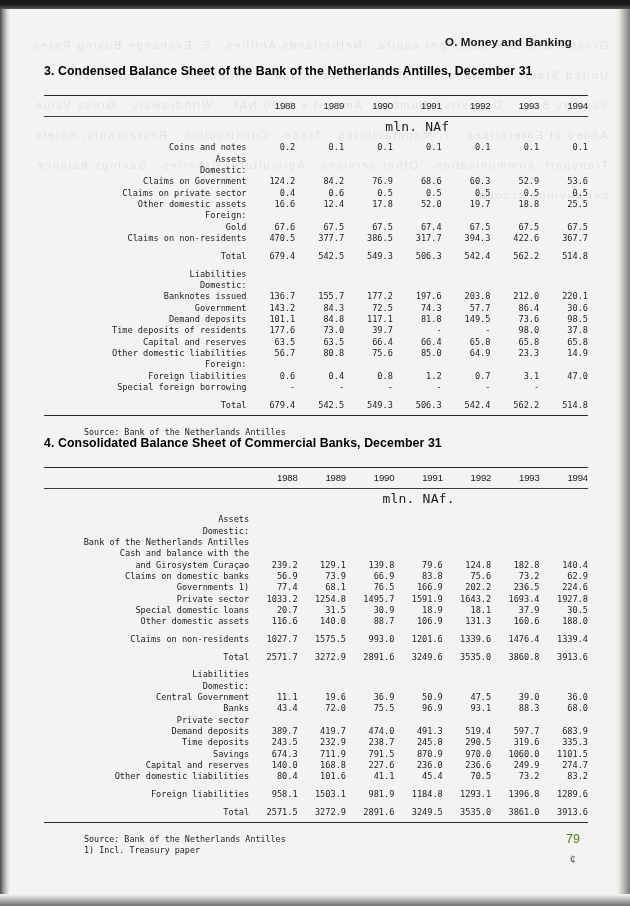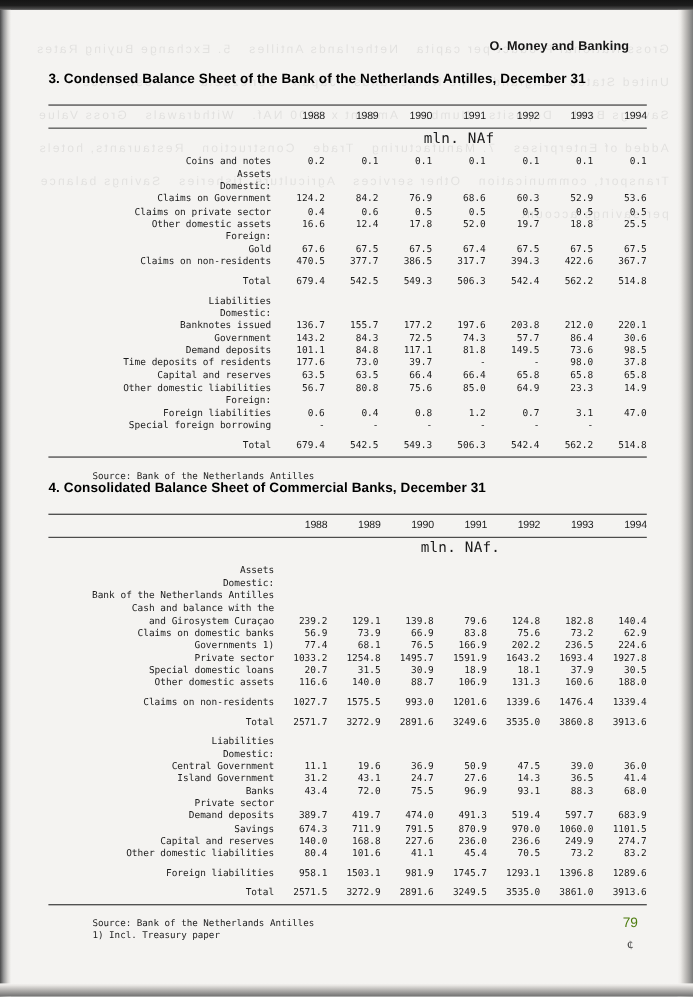--- a/index.html
+++ b/index.html
@@ -656,30 +656,20 @@
               <td class="lbl ind2">Central Government</td>
               <td class="num">11.1</td>
               <td class="num">19.6</td>
               <td class="num">36.9</td>
               <td class="num">50.9</td>
               <td class="num">47.5</td>
               <td class="num">39.0</td>
               <td class="num">36.0</td>
             </tr>
             <tr>
-              <td class="lbl ind2">Island Government</td>
-              <td class="num">31.2</td>
-              <td class="num">43.1</td>
-              <td class="num">24.7</td>
-              <td class="num">27.6</td>
-              <td class="num">14.3</td>
-              <td class="num">36.5</td>
-              <td class="num">41.4</td>
-            </tr>
-            <tr>
               <td class="lbl ind2">Banks</td>
               <td class="num">43.4</td>
               <td class="num">72.0</td>
               <td class="num">75.5</td>
               <td class="num">96.9</td>
               <td class="num">93.1</td>
               <td class="num">88.3</td>
               <td class="num">68.0</td>
             </tr>
             <tr>
@@ -696,20 +686,30 @@
               <td class="lbl ind3">Demand deposits</td>
               <td class="num">389.7</td>
               <td class="num">419.7</td>
               <td class="num">474.0</td>
               <td class="num">491.3</td>
               <td class="num">519.4</td>
               <td class="num">597.7</td>
               <td class="num">683.9</td>
             </tr>
             <tr>
+              <td class="lbl ind3">Time deposits</td>
+              <td class="num">243.5</td>
+              <td class="num">232.9</td>
+              <td class="num">238.7</td>
+              <td class="num">245.8</td>
+              <td class="num">290.5</td>
+              <td class="num">319.6</td>
+              <td class="num">335.3</td>
+            </tr>
+            <tr>
               <td class="lbl ind3">Savings</td>
               <td class="num">674.3</td>
               <td class="num">711.9</td>
               <td class="num">791.5</td>
               <td class="num">870.9</td>
               <td class="num">970.0</td>
               <td class="num">1060.0</td>
               <td class="num">1101.5</td>
             </tr>
             <tr>
@@ -733,21 +733,21 @@
               <td class="num">83.2</td>
             </tr>
             <tr class="spacer">
               <td colspan="8"></td>
             </tr>
             <tr>
               <td class="lbl ind1">Foreign liabilities</td>
               <td class="num">958.1</td>
               <td class="num">1503.1</td>
               <td class="num">981.9</td>
-              <td class="num">1745.7</td>
+              <td class="num">1184.8</td>
               <td class="num">1293.1</td>
               <td class="num">1396.8</td>
               <td class="num">1289.6</td>
             </tr>
             <tr class="spacer">
               <td colspan="8"></td>
             </tr>
             <tr class="total-row">
               <td class="lbl total-lbl">Total</td>
               <td class="num">2571.5</td>

